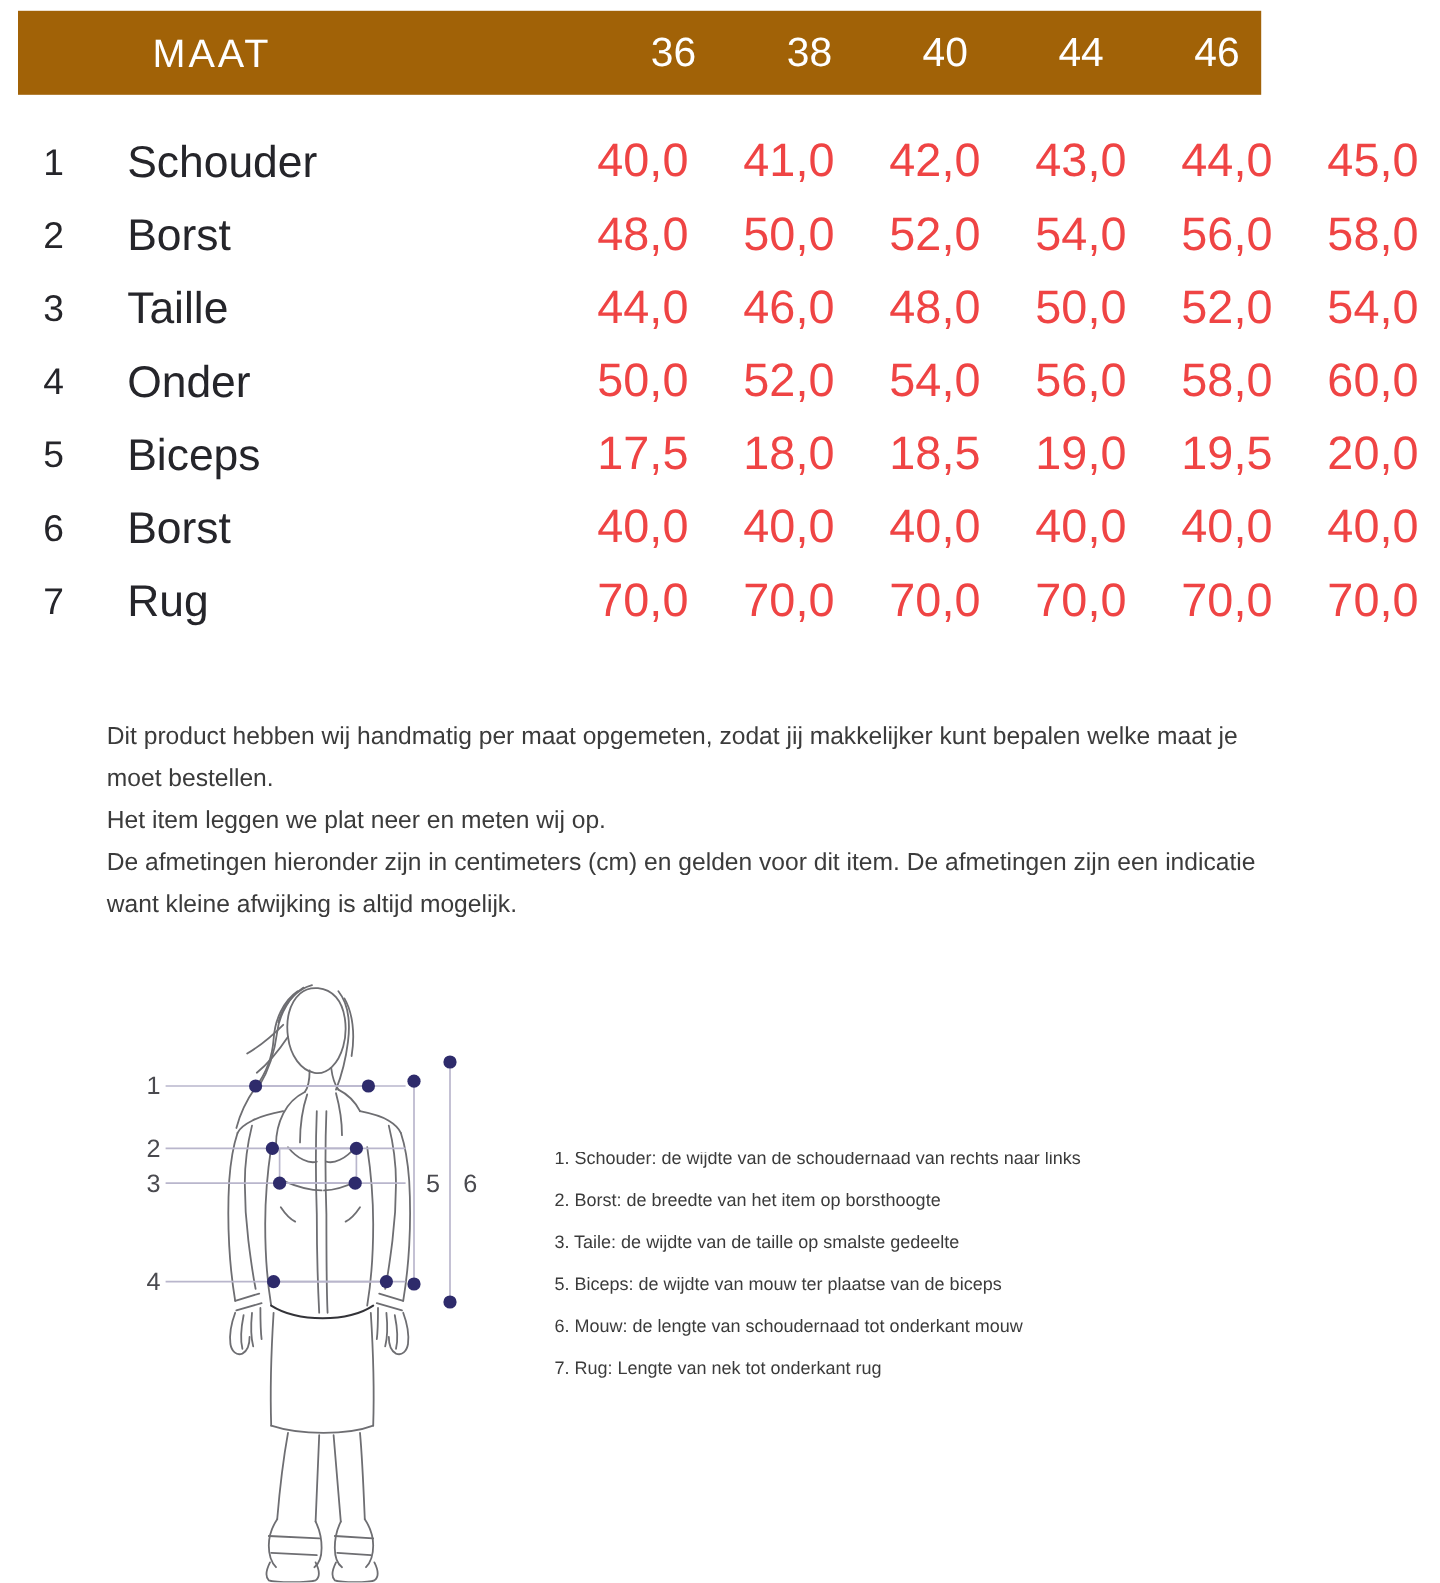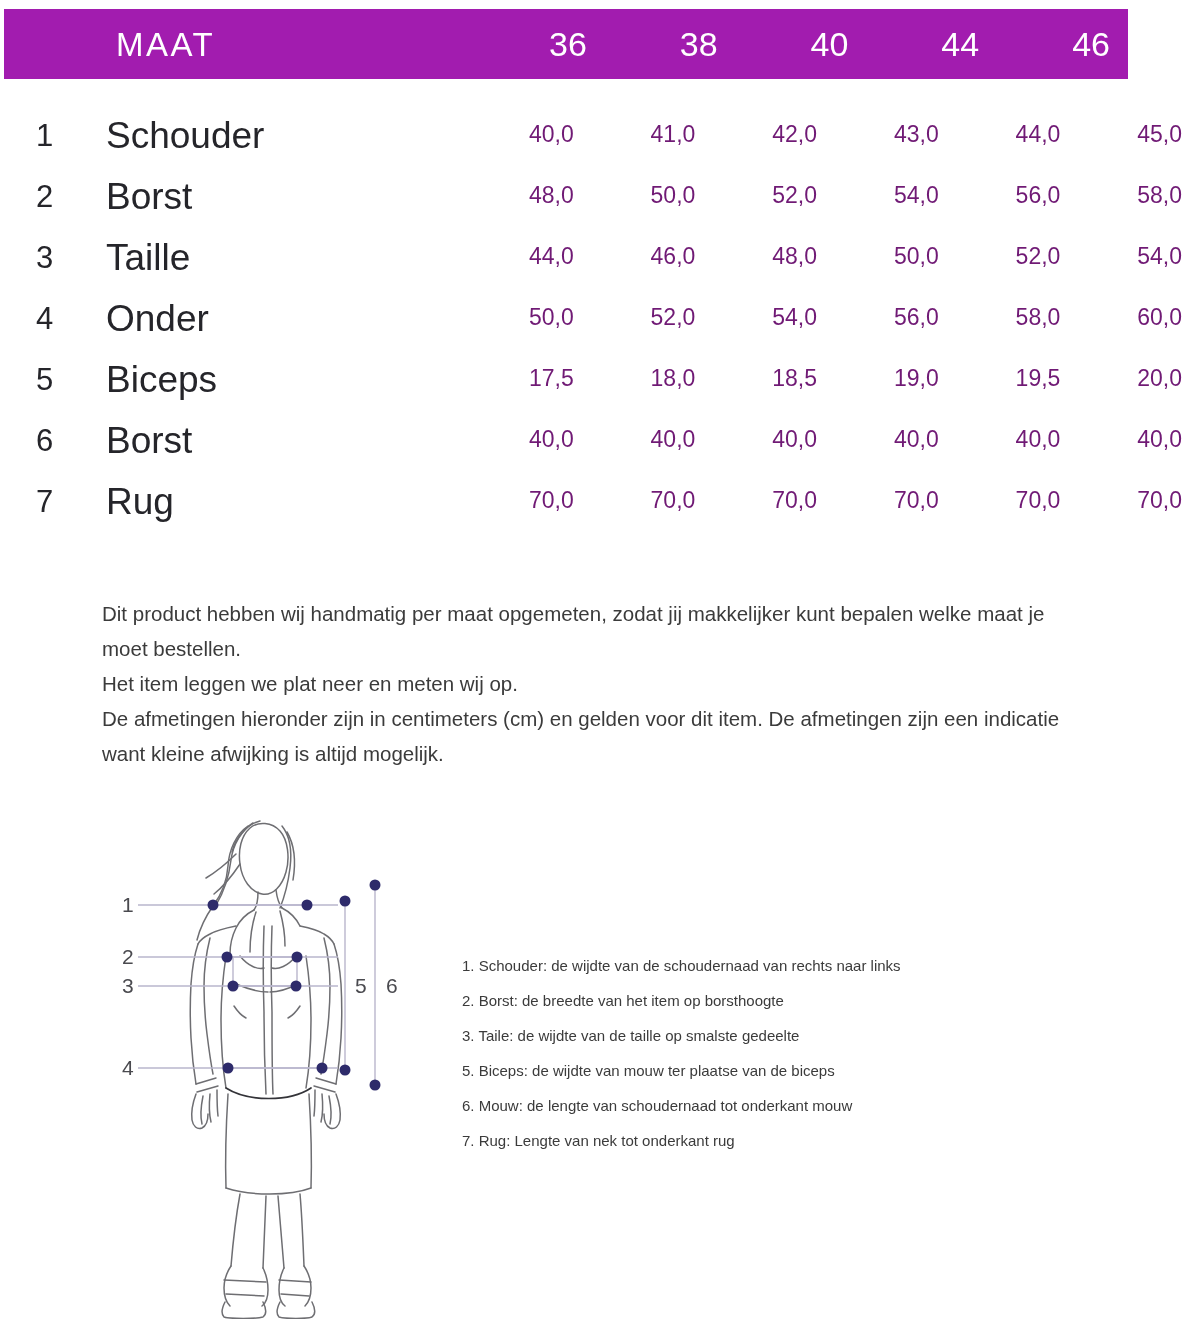--- a/index.html
+++ b/index.html
@@ -15,25 +15,25 @@
     position: relative;
     width: 1200px;
     height: 1319px;
     overflow: hidden;
     background: #ffffff;
   }
 
   
   .header-bar {
     position: absolute;
-    left: 4px;
+    left: 15px;
     top: 9px;
-    width: 1124px;
+    width: 1036px;
     height: 70px;
-    background: #a21caf;
+    background: #a16207;
     box-sizing: border-box;
   }
   .header-inner {
     position: relative;
     width: 100%;
     height: 100%;
   }
   .header-title {
     position: absolute;
     left: 112px;
@@ -107,30 +107,30 @@
     right: 18px;
     top: 0;
     height: 61px;
     display: flex;
   }
   .tval {
     flex: 1 1 0;
     display: flex;
     align-items: center;
     justify-content: flex-end;
-    color: #701a75;
-    font-size: 23px;
+    color: #ef4444;
+    font-size: 39px;
     font-weight: 300;
     line-height: 1;
   }
 
   
   .notes {
     position: absolute;
-    left: 102px;
+    left: 89px;
     top: 596px;
     width: 968px;
     color: #3b3b3b;
     font-size: 20.5px;
     font-weight: 300;
     line-height: 35px;
   }
   .notes p {
     margin: 0;
   }

